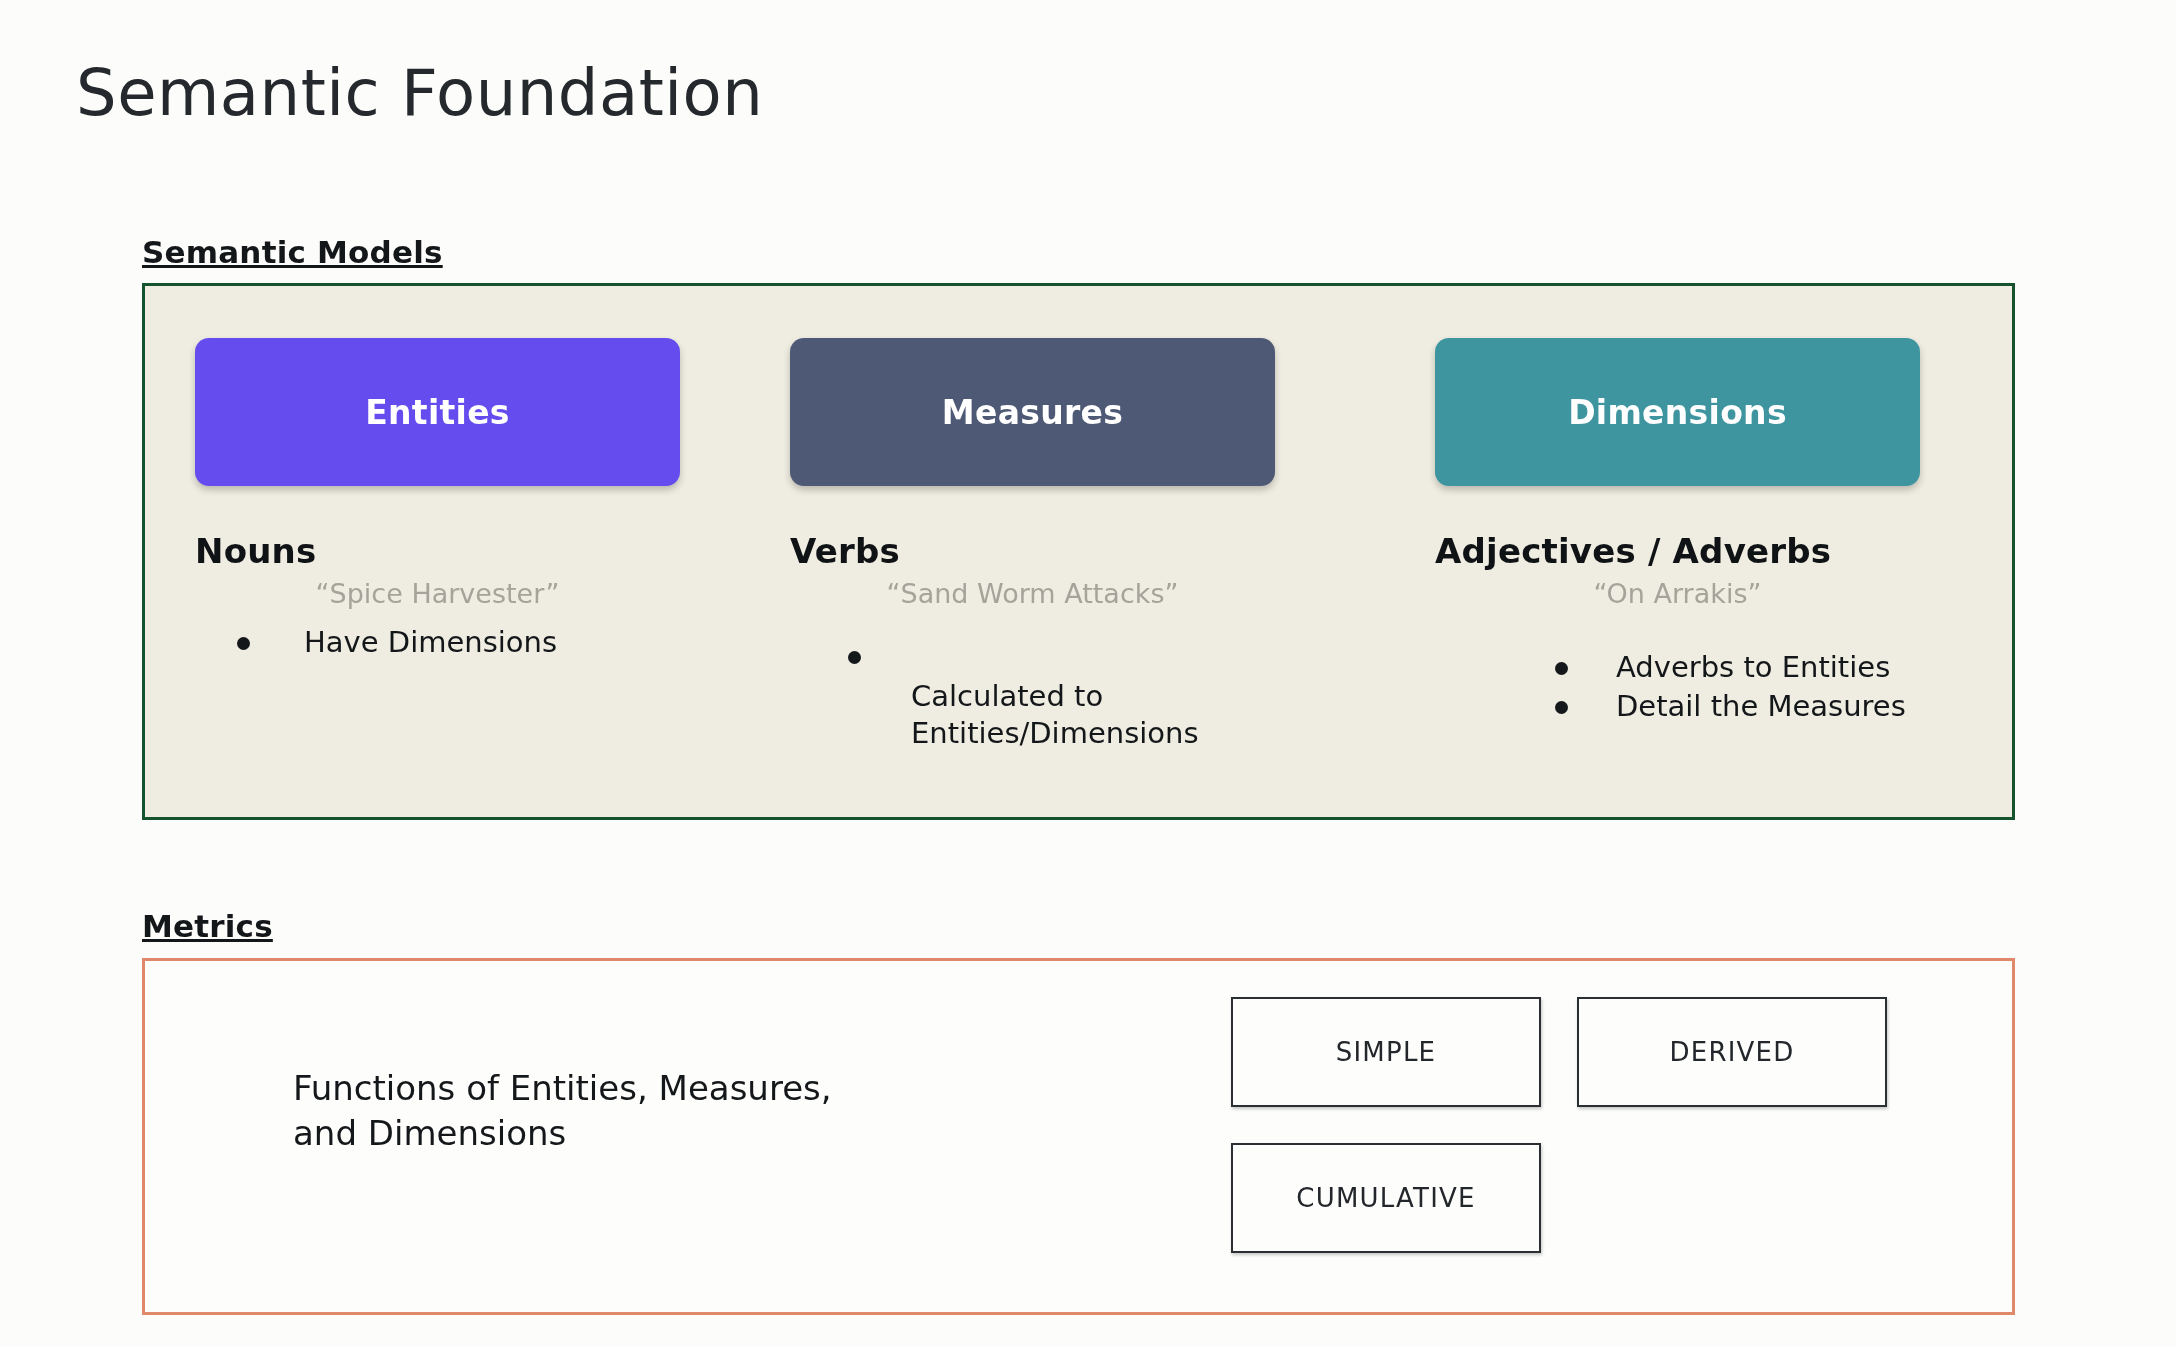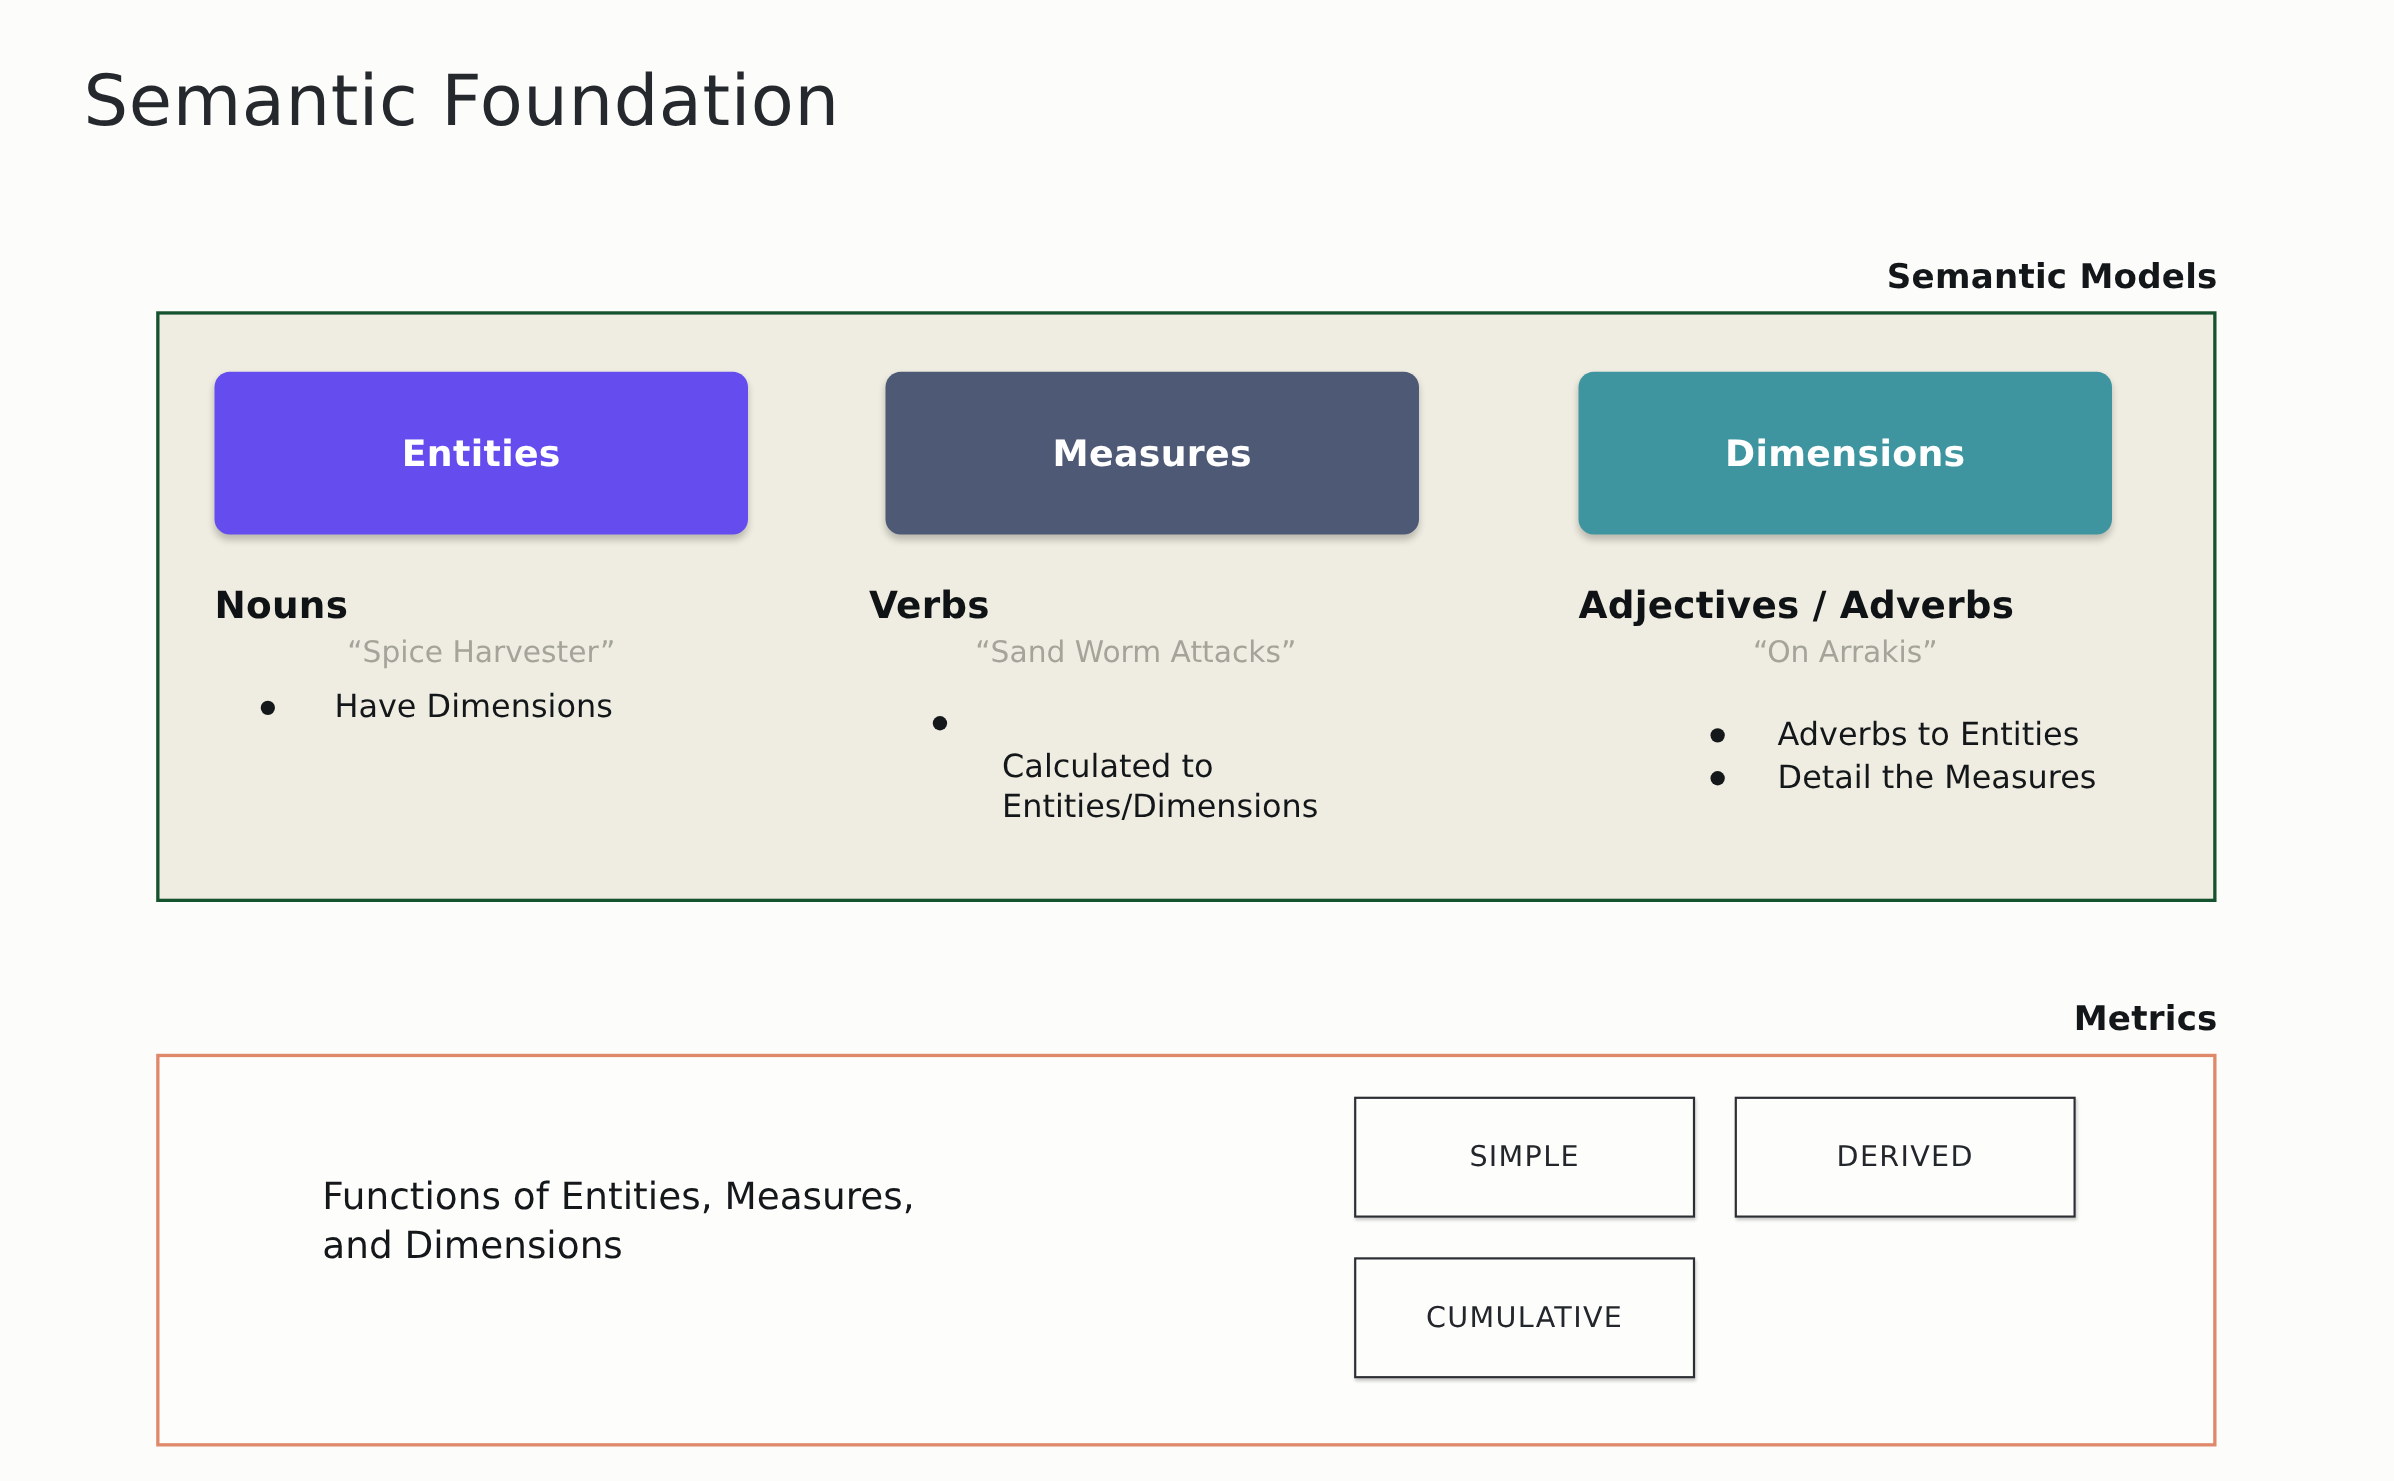--- a/index.html
+++ b/index.html
@@ -27,22 +27,23 @@
     line-height: 1.1;
     white-space: nowrap;
   }
 
   
   .section-header {
     position: absolute;
     font-size: 31px;
     font-weight: bold;
     color: #14171a;
-    text-align: right;
+    text-align: left;
     letter-spacing: 0.2px;
+    text-decoration: underline;
   }
   #semantic-models-header {
     left: 142px;
     top: 234px;
     width: 1874px;
   }
   #metrics-header {
     left: 142px;
     top: 908px;
     width: 1874px;
@@ -88,21 +89,21 @@
     box-shadow: 0 4px 7px rgba(0,0,0,0.22);
     box-sizing: border-box;
   }
   .concept-box .concept-label {
     color: #ffffff;
     font-size: 33px;
     font-weight: bold;
     letter-spacing: 0.3px;
   }
   #concept-box-0 { background: #654cee; }
-  #concept-box-1 { background: #4e5975; margin-left: 15px; }
+  #concept-box-1 { background: #4e5975; }
   #concept-box-2 { background: #3e95a0; }
 
   
   .col-heading {
     position: absolute;
     top: 245px;
     left: 0;
     width: 485px;
     text-align: left;
     font-size: 34px;

